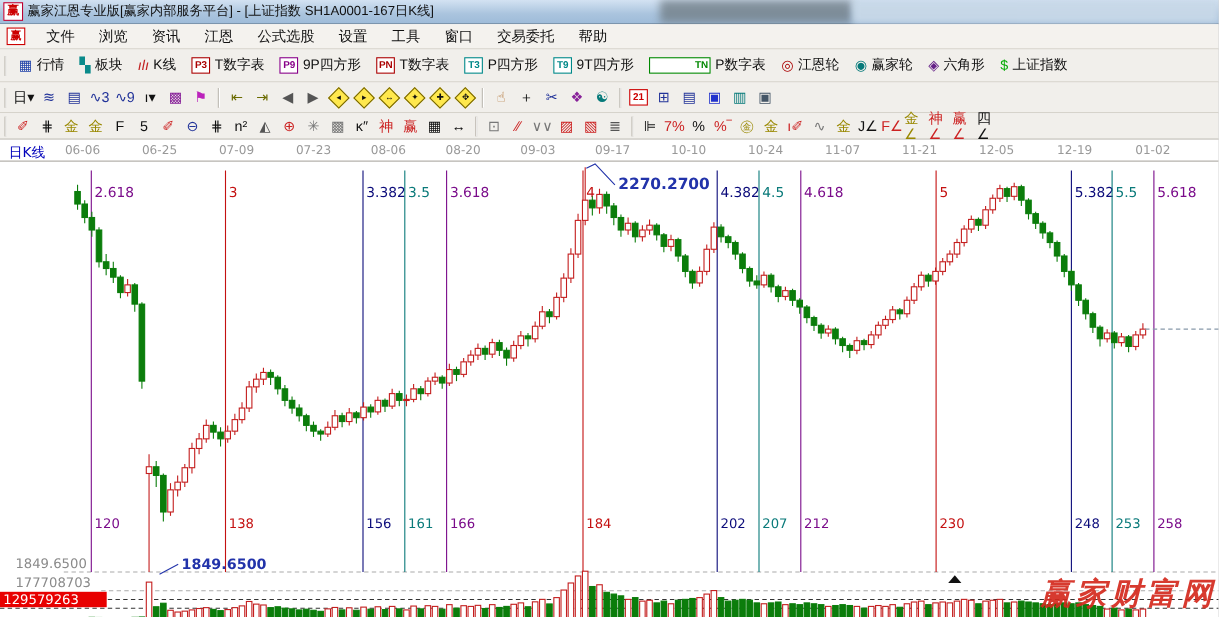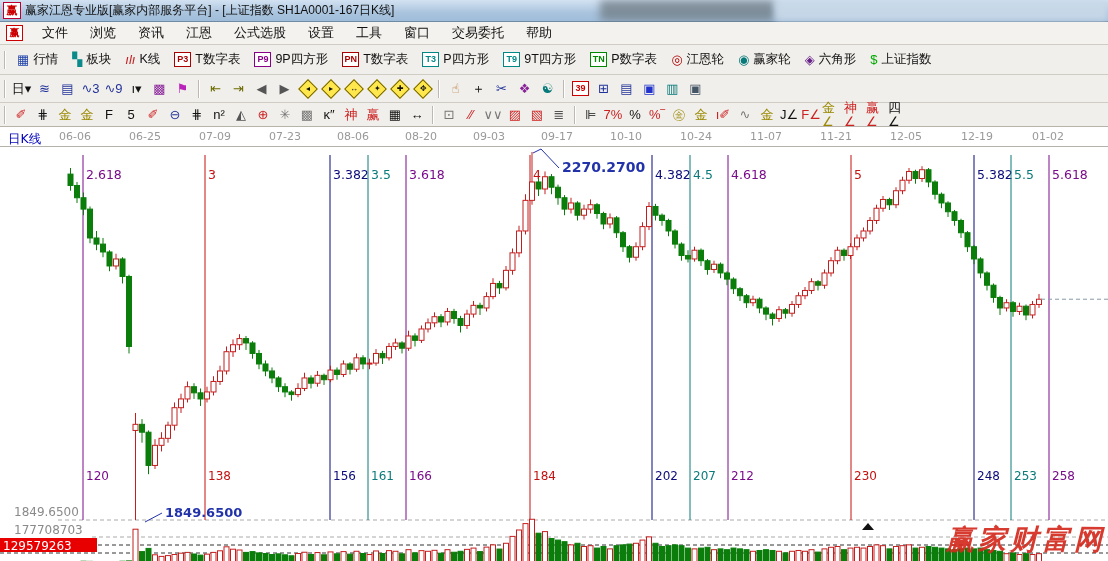--- a/index.html
+++ b/index.html
@@ -99,21 +99,21 @@
       </span>
       <span class="tb1-item">
         <span class="tb-badge" style="border-color: rgb(0, 136, 136); color: rgb(0, 136, 136);">T3</span>
         <span>P四方形</span>
       </span>
       <span class="tb1-item">
         <span class="tb-badge" style="border-color: rgb(0, 136, 136); color: rgb(0, 136, 136);">T9</span>
         <span>9T四方形</span>
       </span>
       <span class="tb1-item">
-        <span class="tb-badge" style="border-color: rgb(0, 136, 0); color: rgb(0, 136, 0);">TN</span>
+        <span class="tb-badge" style="border-color: rgb(0, 136, 0); color: rgb(0, 136, 0); padding-left: 39px;">TN</span>
         <span>P数字表</span>
       </span>
       <span class="tb1-item">
         <span class="tb-glyph" style="color: rgb(170, 0, 0);">◎</span>
         <span>江恩轮</span>
       </span>
       <span class="tb1-item">
         <span class="tb-glyph" style="color: rgb(6, 122, 122);">◉</span>
         <span>赢家轮</span>
       </span>
@@ -206,21 +206,21 @@
         <span class="tb-glyph" style="color: rgb(34, 51, 153);">✂</span>
       </span>
       <span class="tbtn">
         <span class="tb-glyph" style="color: rgb(136, 34, 153);">❖</span>
       </span>
       <span class="tbtn">
         <span class="tb-glyph" style="color: rgb(6, 122, 122);">☯</span>
       </span>
       <span class="tb-sep"></span>
       <span class="tbtn">
-        <span class="tb-badge" style="border-color: rgb(204, 0, 0); color: rgb(204, 0, 0);">39</span>
+        <span class="tb-badge" style="border-color: rgb(204, 0, 0); color: rgb(204, 0, 0);">21</span>
       </span>
       <span class="tbtn">
         <span class="tb-glyph" style="color: rgb(34, 51, 153);">⊞</span>
       </span>
       <span class="tbtn">
         <span class="tb-glyph" style="color: rgb(34, 51, 153);">▤</span>
       </span>
       <span class="tbtn">
         <span class="tb-glyph" style="color: rgb(34, 51, 204);">▣</span>
       </span>

